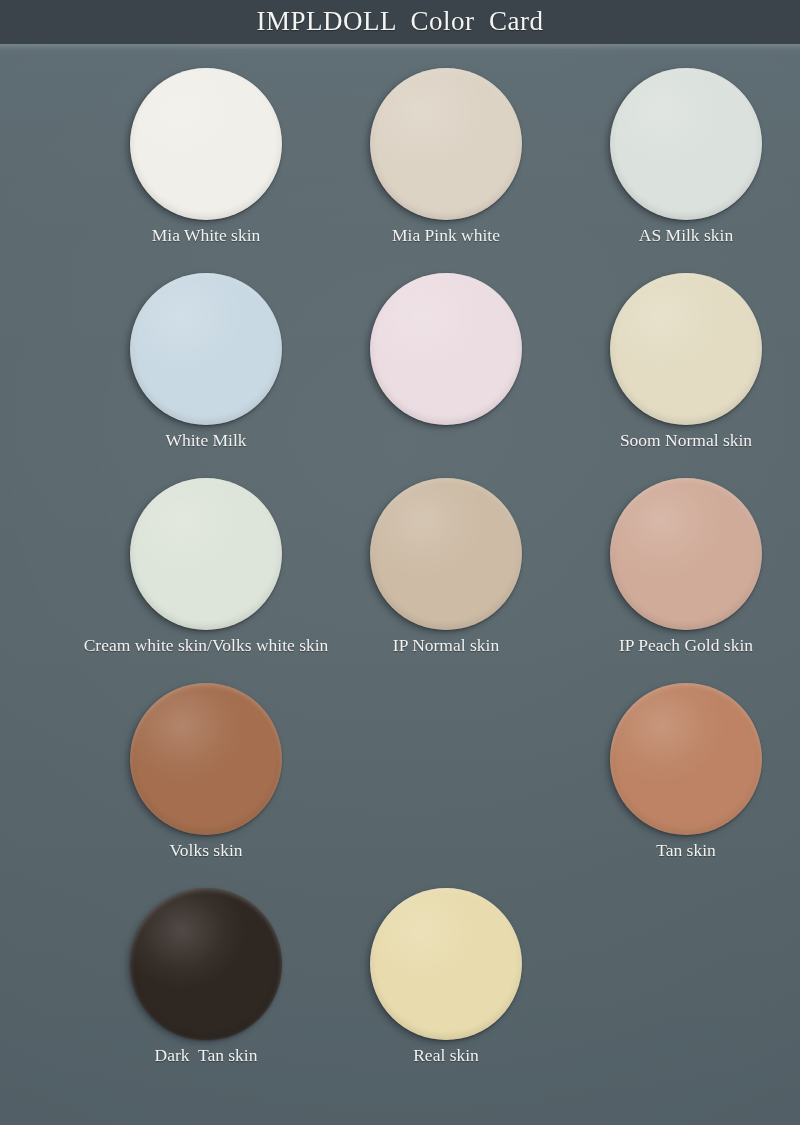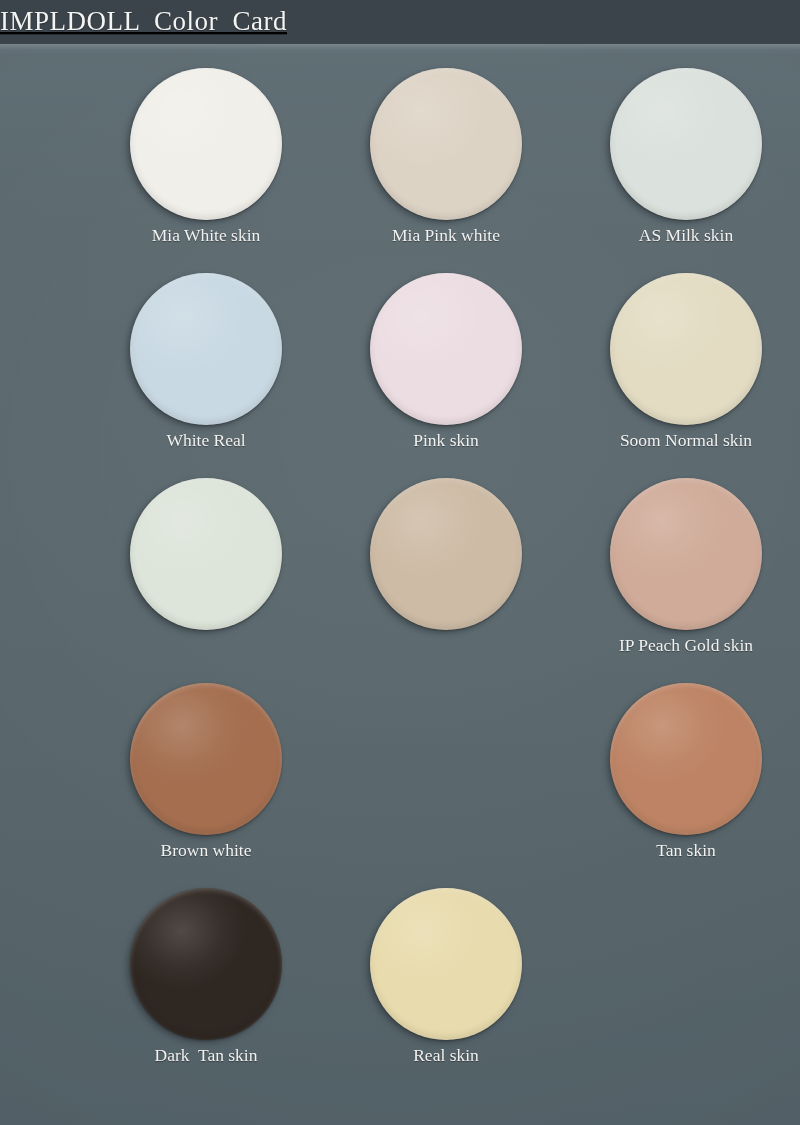--- a/index.html
+++ b/index.html
@@ -41,21 +41,21 @@
     width: 800px;
     height: 44px;
     background: linear-gradient(180deg, #39434a 0%, #3a444a 60%, #3d474d 100%);
     z-index: 5;
   }
   .header-inner {
     position: absolute;
     inset: 0;
     display: flex;
     align-items: center;
-    text-decoration: underline;
+    justify-content: center;
   }
   .title {
     color: #f4f4f2;
     font-size: 27px;
     letter-spacing: 0.5px;
     white-space: pre;
     line-height: 1;
     text-shadow: 0 1px 1px rgba(0,0,0,0.35);
     transform: translateY(-1px);
   }
@@ -191,67 +191,68 @@
         <div class="swatch-label" style="color: rgb(242, 242, 240);">AS Milk skin</div>
       </div>
     </div>
 
     <div class="row">
       <div class="cell c0">
         <div class="disc-wrap">
           <div class="disc-shadow"></div>
           <div class="disc" style="background: rgb(201, 217, 227);"></div>
         </div>
-        <div class="swatch-label" style="color: rgb(242, 242, 240);">White Real</div>
+        <div class="swatch-label" style="color: rgb(242, 242, 240);">White Milk</div>
       </div>
       <div class="cell c1">
         <div class="disc-wrap">
           <div class="disc-shadow"></div>
           <div class="disc" style="background: rgb(236, 221, 226);"></div>
         </div>
-        <div class="swatch-label" style="color: rgb(242, 242, 240);">Pink skin</div>
       </div>
       <div class="cell c2">
         <div class="disc-wrap">
           <div class="disc-shadow"></div>
           <div class="disc" style="background: rgb(227, 220, 195);"></div>
         </div>
         <div class="swatch-label" style="color: rgb(242, 242, 240);">Soom Normal skin</div>
       </div>
     </div>
 
     <div class="row">
       <div class="cell c0">
         <div class="disc-wrap">
           <div class="disc-shadow"></div>
           <div class="disc" style="background: rgb(221, 228, 217);"></div>
         </div>
+        <div class="swatch-label wide" style="color: rgb(242, 242, 240);">Cream white skin/Volks white skin</div>
       </div>
       <div class="cell c1">
         <div class="disc-wrap">
           <div class="disc-shadow"></div>
           <div class="disc" style="background: rgb(205, 187, 165);"></div>
         </div>
+        <div class="swatch-label" style="color: rgb(242, 242, 240);">IP Normal skin</div>
       </div>
       <div class="cell c2">
         <div class="disc-wrap">
           <div class="disc-shadow"></div>
           <div class="disc" style="background: rgb(208, 171, 153);"></div>
         </div>
         <div class="swatch-label" style="color: rgb(242, 242, 240); text-align: center;">IP Peach Gold skin</div>
       </div>
     </div>
 
     <div class="row">
       <div class="cell c0">
         <div class="disc-wrap">
           <div class="disc-shadow"></div>
           <div class="disc" style="background: rgb(164, 110, 79);"></div>
         </div>
-        <div class="swatch-label" style="color: rgb(242, 242, 240);">Brown white</div>
+        <div class="swatch-label" style="color: rgb(242, 242, 240);">Volks skin</div>
       </div>
       <div class="cell c2">
         <div class="disc-wrap">
           <div class="disc-shadow"></div>
           <div class="disc" style="background: rgb(189, 131, 100);"></div>
         </div>
         <div class="swatch-label" style="color: rgb(242, 242, 240);">Tan skin</div>
       </div>
     </div>
 

